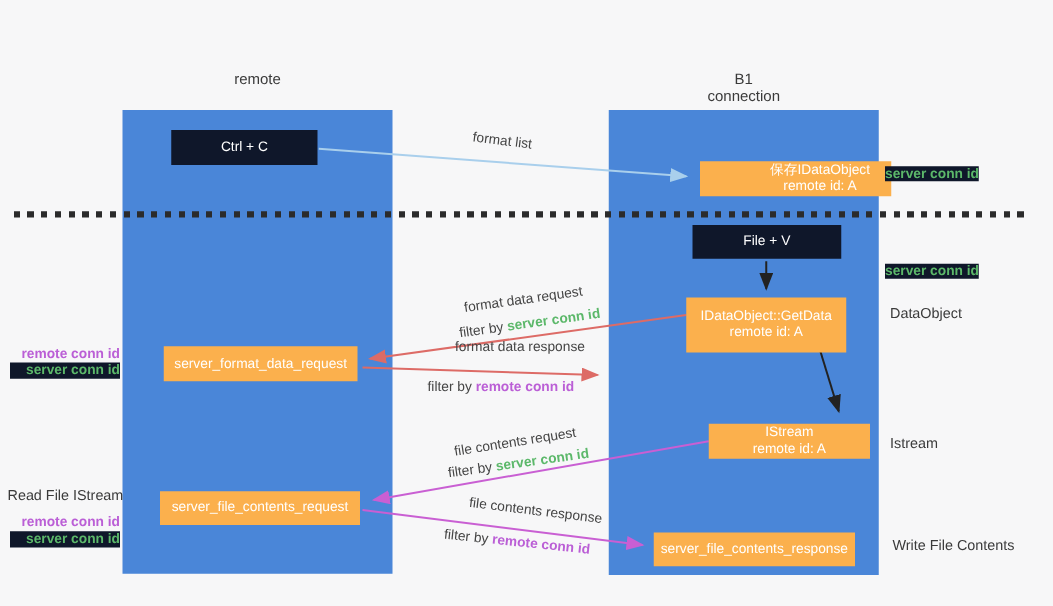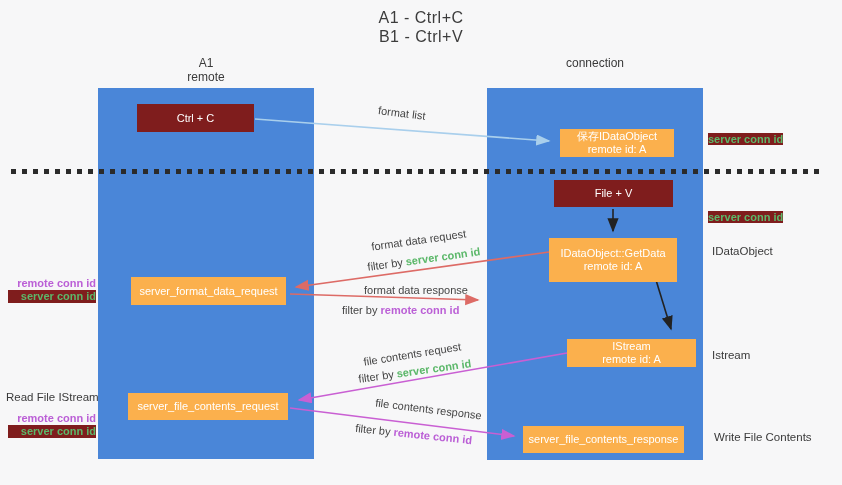--- a/index.html
+++ b/index.html
@@ -17,50 +17,46 @@
   }
   .lane{background:#4a86d8;}
   .lane-header{
     text-align:center;font-size:12px;color:#3a3a3a;line-height:14px;
   }
   .node{
     display:flex;flex-direction:column;align-items:center;justify-content:center;
     color:#fff;font-size:11px;line-height:13px;text-align:center;z-index:6;
   }
   .orange{background:#fbb04d;}
-  .green{background:#7f1d1d;}
+  .green{background:#0f172a;}
   .edge-label{font-size:11px;color:#454545;white-space:nowrap;z-index:7;}
   .edge-label .hl-green{color:#5cb86a;font-weight:bold;}
   .edge-label .hl-purple{color:#bb5fd6;font-weight:bold;}
   .side-label{font-size:11px;white-space:nowrap;z-index:7;}
   .side-label.dark{color:#3a3a3a;font-size:11.5px;}
   .side-label.green{color:#5cb86a;font-weight:bold;}
   .side-label.purple{color:#bb5fd6;font-weight:bold;}
   .pair{text-align:right;line-height:13px;}
   .divider{
     height:5px;z-index:5;
     background:repeating-linear-gradient(90deg,#2b2b2b 0 5px,transparent 5px 11px);
   }
   svg.wires{position:absolute;left:0;top:0;z-index:5;}
 </style>
 </head>
 <body>
 
 <div class="stage">
 
-  <div class="abs title" style="left:321px;top:8px;width:200px;">
-    <div>A1 - Ctrl+C</div>
-    <div>B1 - Ctrl+V</div>
-  </div>
 
   <div class="abs lane-header" style="left:98px;top:56px;width:216px;">
-    <div>A1</div>
     <div>remote</div>
   </div>
   <div class="abs lane-header" style="left:487px;top:56px;width:216px;">
+    <div>B1</div>
     <div>connection</div>
   </div>
 
   <div class="abs lane" style="left:98px;top:88px;width:216px;height:371px;"></div>
   <div class="abs lane" style="left:487px;top:88px;width:216px;height:372px;"></div>
 
   <div class="abs divider" style="left:11px;top:169px;width:813px;"></div>
 
   <svg class="wires" width="842" height="485">
     <defs>
@@ -89,21 +85,21 @@
   <div class="abs node green" style="left:137px;top:104px;width:117px;height:28px;">
     <div>Ctrl + C</div>
   </div>
   <div class="abs node orange" style="left:128px;top:393px;width:160px;height:27px;">
     <div>server_file_contents_request</div>
   </div>
   <div class="abs node orange" style="left:131px;top:277px;width:155px;height:28px;">
     <div>server_format_data_request</div>
   </div>
 
-  <div class="abs node orange" style="left:560px;top:129px;width:114px;height:28px;">
+  <div class="abs node orange" style="left:560px;top:129px;width:114px;height:28px;padding-left:39px;">
     <div>保存IDataObject</div>
     <div>remote id: A</div>
   </div>
   <div class="abs node green" style="left:554px;top:180px;width:119px;height:27px;">
     <div>File + V</div>
   </div>
   <div class="abs node orange" style="left:549px;top:238px;width:128px;height:44px;">
     <div>IDataObject::GetData</div>
     <div>remote id: A</div>
   </div>
@@ -118,21 +114,21 @@
   <div class="abs edge-label" style="left:378px;top:107px;transform:rotate(7deg);">
     <span>format list</span>
   </div>
 
   <div class="abs edge-label" style="left:371px;top:234px;transform:rotate(-8deg);">
     <span>format data request</span>
   </div>
   <div class="abs edge-label" style="left:367px;top:253px;transform:rotate(-8deg);">
     <span>filter by </span><span class="hl-green">server conn id</span>
   </div>
-  <div class="abs edge-label" style="left:364px;top:284px;">
+  <div class="abs edge-label" style="left:364px;top:272px;">
     <span>format data response</span>
   </div>
   <div class="abs edge-label" style="left:342px;top:304px;">
     <span>filter by </span><span class="hl-purple">remote conn id</span>
   </div>
 
   <div class="abs edge-label" style="left:363px;top:348px;transform:rotate(-9deg);">
     <span>file contents request</span>
   </div>
   <div class="abs edge-label" style="left:358px;top:365px;transform:rotate(-8deg);">
@@ -150,17 +146,17 @@
     <div class="side-label green">server conn id</div>
   </div>
   <div class="abs side-label dark" style="left:6px;top:391px;">Read File IStream</div>
   <div class="abs pair" style="left:8px;top:412px;width:88px;">
     <div class="side-label purple">remote conn id</div>
     <div class="side-label green">server conn id</div>
   </div>
 
   <div class="abs side-label green" style="left:708px;top:133px;">server conn id</div>
   <div class="abs side-label green" style="left:708px;top:211px;">server conn id</div>
-  <div class="abs side-label dark" style="left:712px;top:245px;">IDataObject</div>
+  <div class="abs side-label dark" style="left:712px;top:245px;">DataObject</div>
   <div class="abs side-label dark" style="left:712px;top:349px;">Istream</div>
   <div class="abs side-label dark" style="left:714px;top:431px;">Write File Contents</div>
 
 </div>
 
 </body></html>

